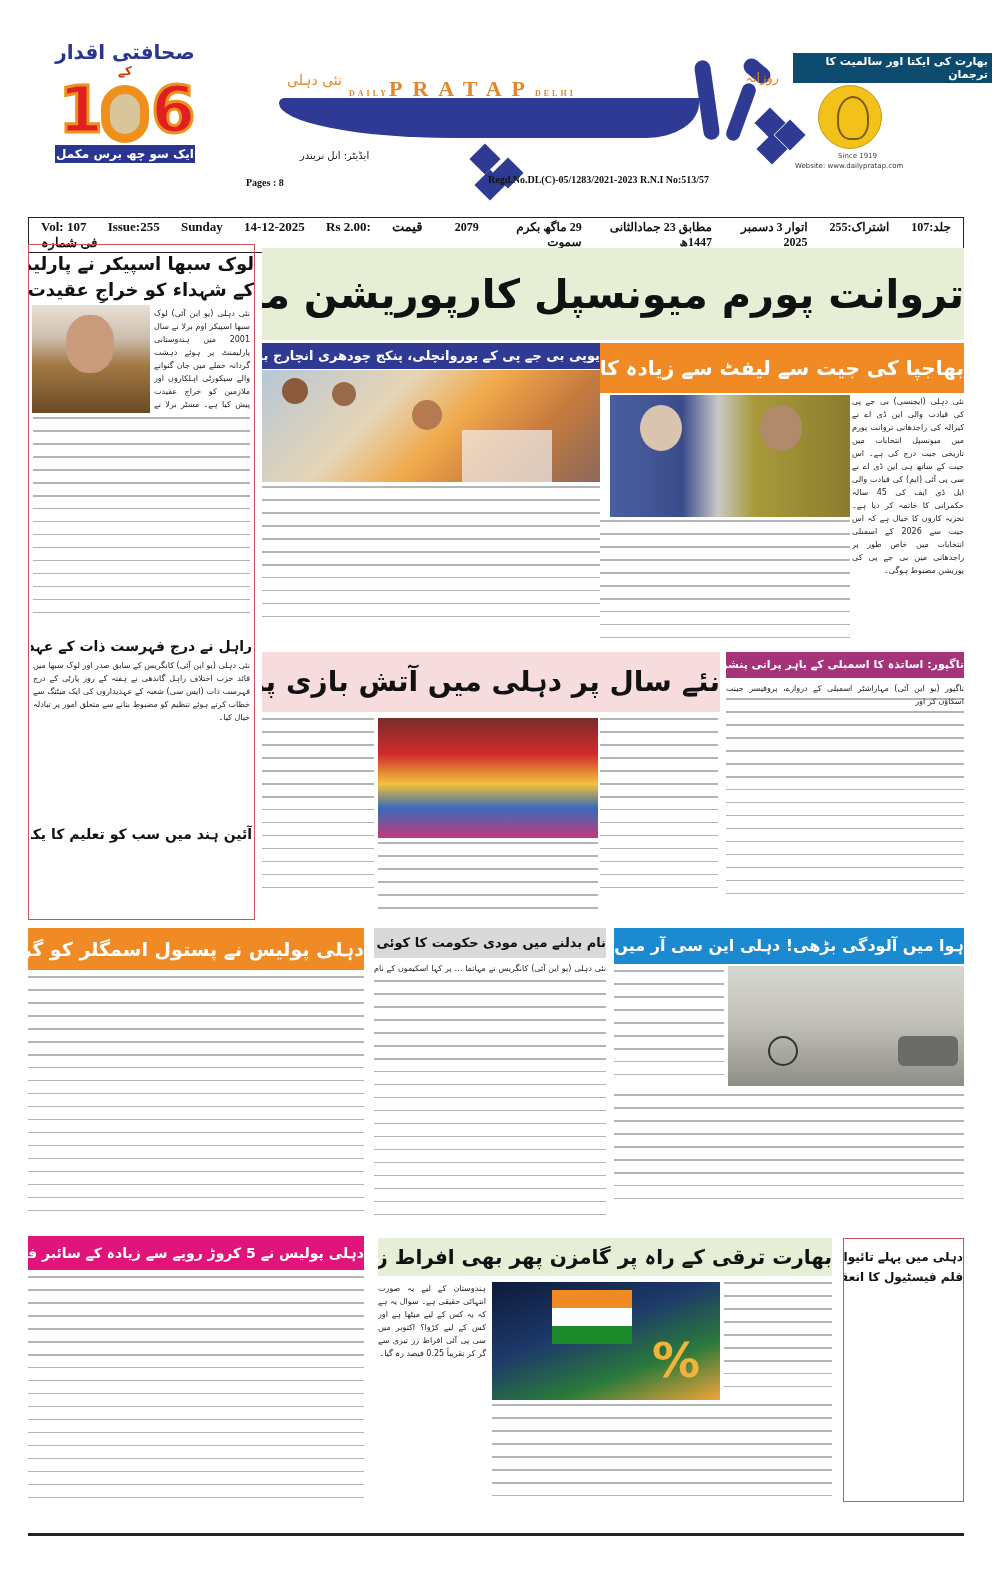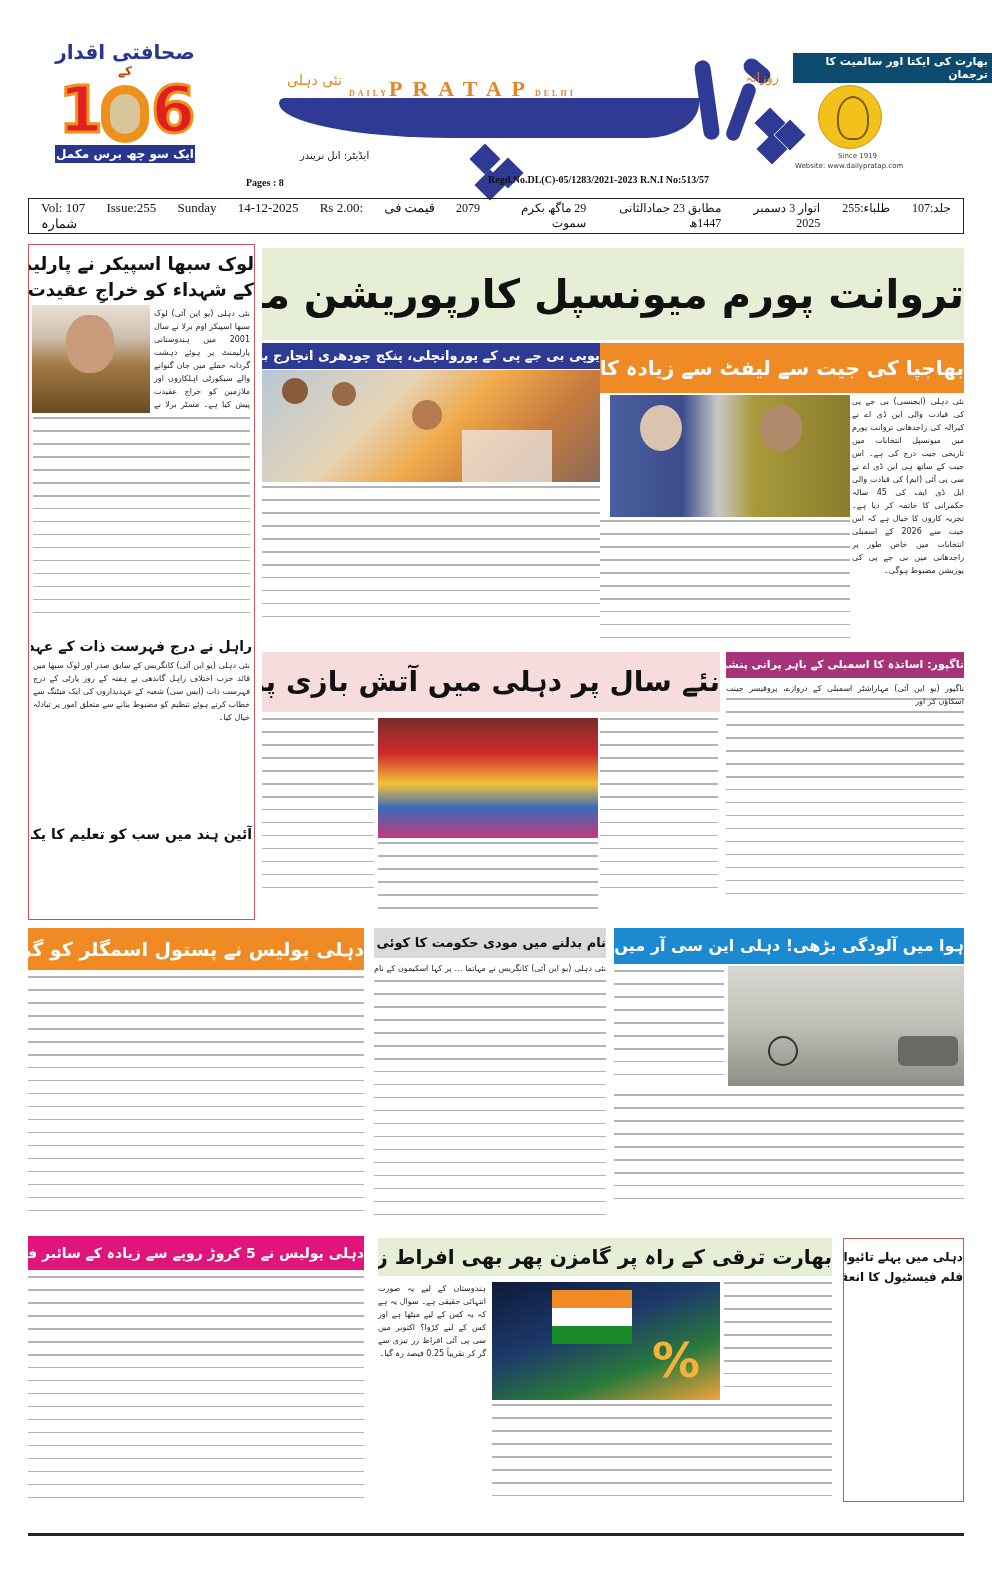--- a/index.html
+++ b/index.html
@@ -29,21 +29,21 @@
   #pages { left: 246px; top: 177px; font-size: 10px; font-weight: bold; font-family: "Liberation Serif", serif; }
   #regd { left: 488px; top: 174px; font-size: 10px; font-weight: bold; font-family: "Liberation Serif", serif; }
 
   #tagline { left: 793px; top: 53px; background: #0c4a6e; color: #fff; font-size: 11px; font-weight: bold; padding: 2px 4px; direction: rtl; }
   #emblem { left: 818px; top: 85px; width: 64px; height: 64px; border-radius: 50%; background: #f2c21b; border: 1px solid #c8961a; }
   #emblem::after { content: ""; position: absolute; left: 18px; top: 10px; width: 28px; height: 40px; border-radius: 50% 50% 40% 40%; border: 2px solid #7a5a1a; }
   #since { left: 838px; top: 152px; font-size: 7px; color: #444; }
   #website { left: 795px; top: 162px; font-size: 7px; color: #333; }
 
   
-  #dateline { left: 28px; top: 198px; width: 936px; height: 36px; border: 1px solid #222; display: flex; align-items: center; justify-content: space-between; padding: 0 12px; font-family: "Liberation Serif", serif; font-weight: normal; font-size: 13px; gap: 12px; }
+  #dateline { left: 28px; top: 217px; width: 936px; height: 36px; border: 1px solid #222; display: flex; align-items: center; justify-content: space-between; padding: 0 12px; font-family: "Liberation Serif", serif; font-weight: bold; font-size: 13px; gap: 12px; }
   #dateline .ltr-part span { margin-right: 18px; }
   #dateline .rtl-part { direction: rtl; display: flex; gap: 22px; font-size: 12px; }
 
   
   .box { position: absolute; overflow: hidden; }
   .headline { font-weight: bold; direction: rtl; text-align: center; white-space: nowrap; overflow: hidden; }
   .bodytext { font-size: 8px; line-height: 13px; direction: rtl; text-align: justify; color: #222; overflow: hidden; }
   .photo { position: absolute; overflow: hidden; }
   .col-lines { position: absolute; overflow: hidden; }
   .col-lines div { height: 1.6px; background: #777; margin: 0 0 11.4px 0; opacity: .55; }
@@ -108,21 +108,21 @@
   <div class="ltr-part">
     <span>Vol: 107</span>
     <span>Issue:255</span>
     <span>Sunday</span>
     <span>14-12-2025</span>
     <span>Rs 2.00:</span>
     <span>قیمت فی شمارہ</span>
   </div>
   <div class="rtl-part">
     <span>جلد:107</span>
-    <span>طلباء:255</span>
+    <span>اشتراک:255</span>
     <span>اتوار 3 دسمبر 2025</span>
     <span>مطابق 23 جمادالثانی 1447ھ</span>
     <span>29 ماگھ بکرم سموت</span>
     <span>2079</span>
   </div>
 </div>
 
 <div id="leftbox" class="box">
   <div class="headline" style="font-size:18px;line-height:26px;margin-top:6px;">لوک سبھا اسپیکر نے پارلیمنٹ پر حملے</div>
   <div class="headline" style="font-size:18px;line-height:26px;">کے شہداء کو خراجِ عقیدت پیش کیا</div>

